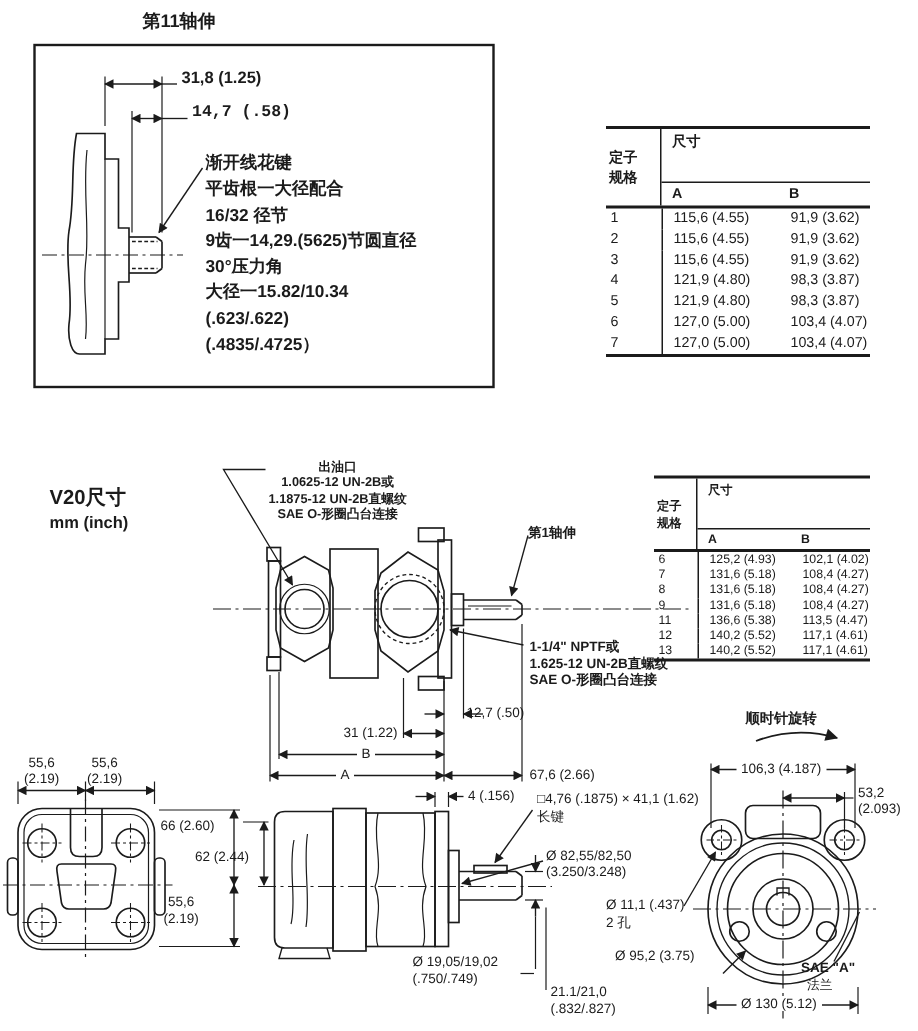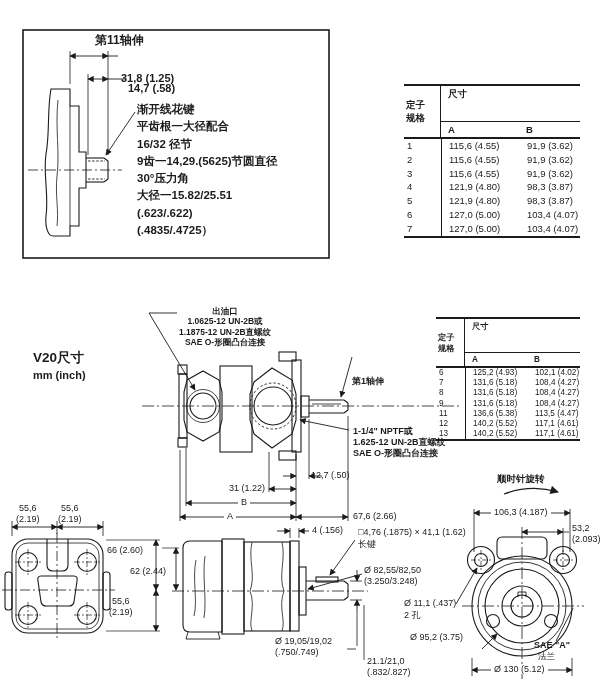--- a/index.html
+++ b/index.html
@@ -1,19 +1,19 @@
 <!DOCTYPE html>
 <html><head>
 <meta charset="utf-8">
 <style>
   html,body{margin:0;padding:0;background:#fff;}
   #page{position:relative;width:612px;height:687px;background:#fff;overflow:hidden;
         font-family:"Liberation Sans","DejaVu Sans",sans-serif;color:#1b1b1b;}
   #lineart{position:absolute;left:0;top:0;}
-  .abs{position:absolute;white-space:nowrap;margin-top:26px;}
+  .abs{position:absolute;white-space:nowrap;}
   .dim{position:absolute;font-size:9px;color:#1b1b1b;white-space:nowrap;}
   .dim2{font-size:8.5px;}
   .onLine{background:#fff;padding:0 3px;}
   .bold{font-weight:700;}
   .sb{font-weight:600;}
   
   .notes{position:absolute;left:137px;top:101px;font-size:11.5px;line-height:17.3px;font-weight:600;}
   .notes span{display:block;}
   
   .outlet{position:absolute;left:179px;top:306px;font-size:8.5px;line-height:10.4px;font-weight:600;}
@@ -242,28 +242,28 @@
       <path d="M573,608 L556,641" stroke-width="0.9"></path>
 
       <line x1="472" y1="658" x2="472" y2="676" stroke-width="0.8"></line>
       <line x1="572" y1="658" x2="572" y2="676" stroke-width="0.8"></line>
       <line x1="472" y1="670" x2="572" y2="670" marker-start="url(#ar)" marker-end="url(#ar)" stroke-width="0.9"></line>
     </g>
   </svg>
 
   <div class="abs sb" style="left:95px;top:6px;font-size:12px;">第11轴伸</div>
   <div class="abs" style="left:121px;top:46px;font-size:11px;font-weight:600;">31,8 (1.25)</div>
-  <div class="abs" style="left:128px;top:56px;font-size:11px;font-weight:600;">14,7 (.58)</div>
+  <div class="abs" style="left:128px;top:69px;font-size:11px;font-weight:600;font-family:Liberation Mono, monospace;">14,7 (.58)</div>
   <div class="notes">
     <span>渐开线花键</span>
     <span>平齿根一大径配合</span>
     <span>16/32 径节</span>
     <span>9齿一14,29.(5625)节圆直径</span>
     <span>30°压力角</span>
-    <span>大径一15.82/25.51</span>
+    <span>大径一15.82/10.34</span>
     <span>(.623/.622)</span>
     <span>(.4835/.4725）</span>
   </div>
 
   <div class="tbl t1">
     <div class="thead">
       <div class="spec-h">
         <span>定子</span>
         <span>规格</span>
       </div>

